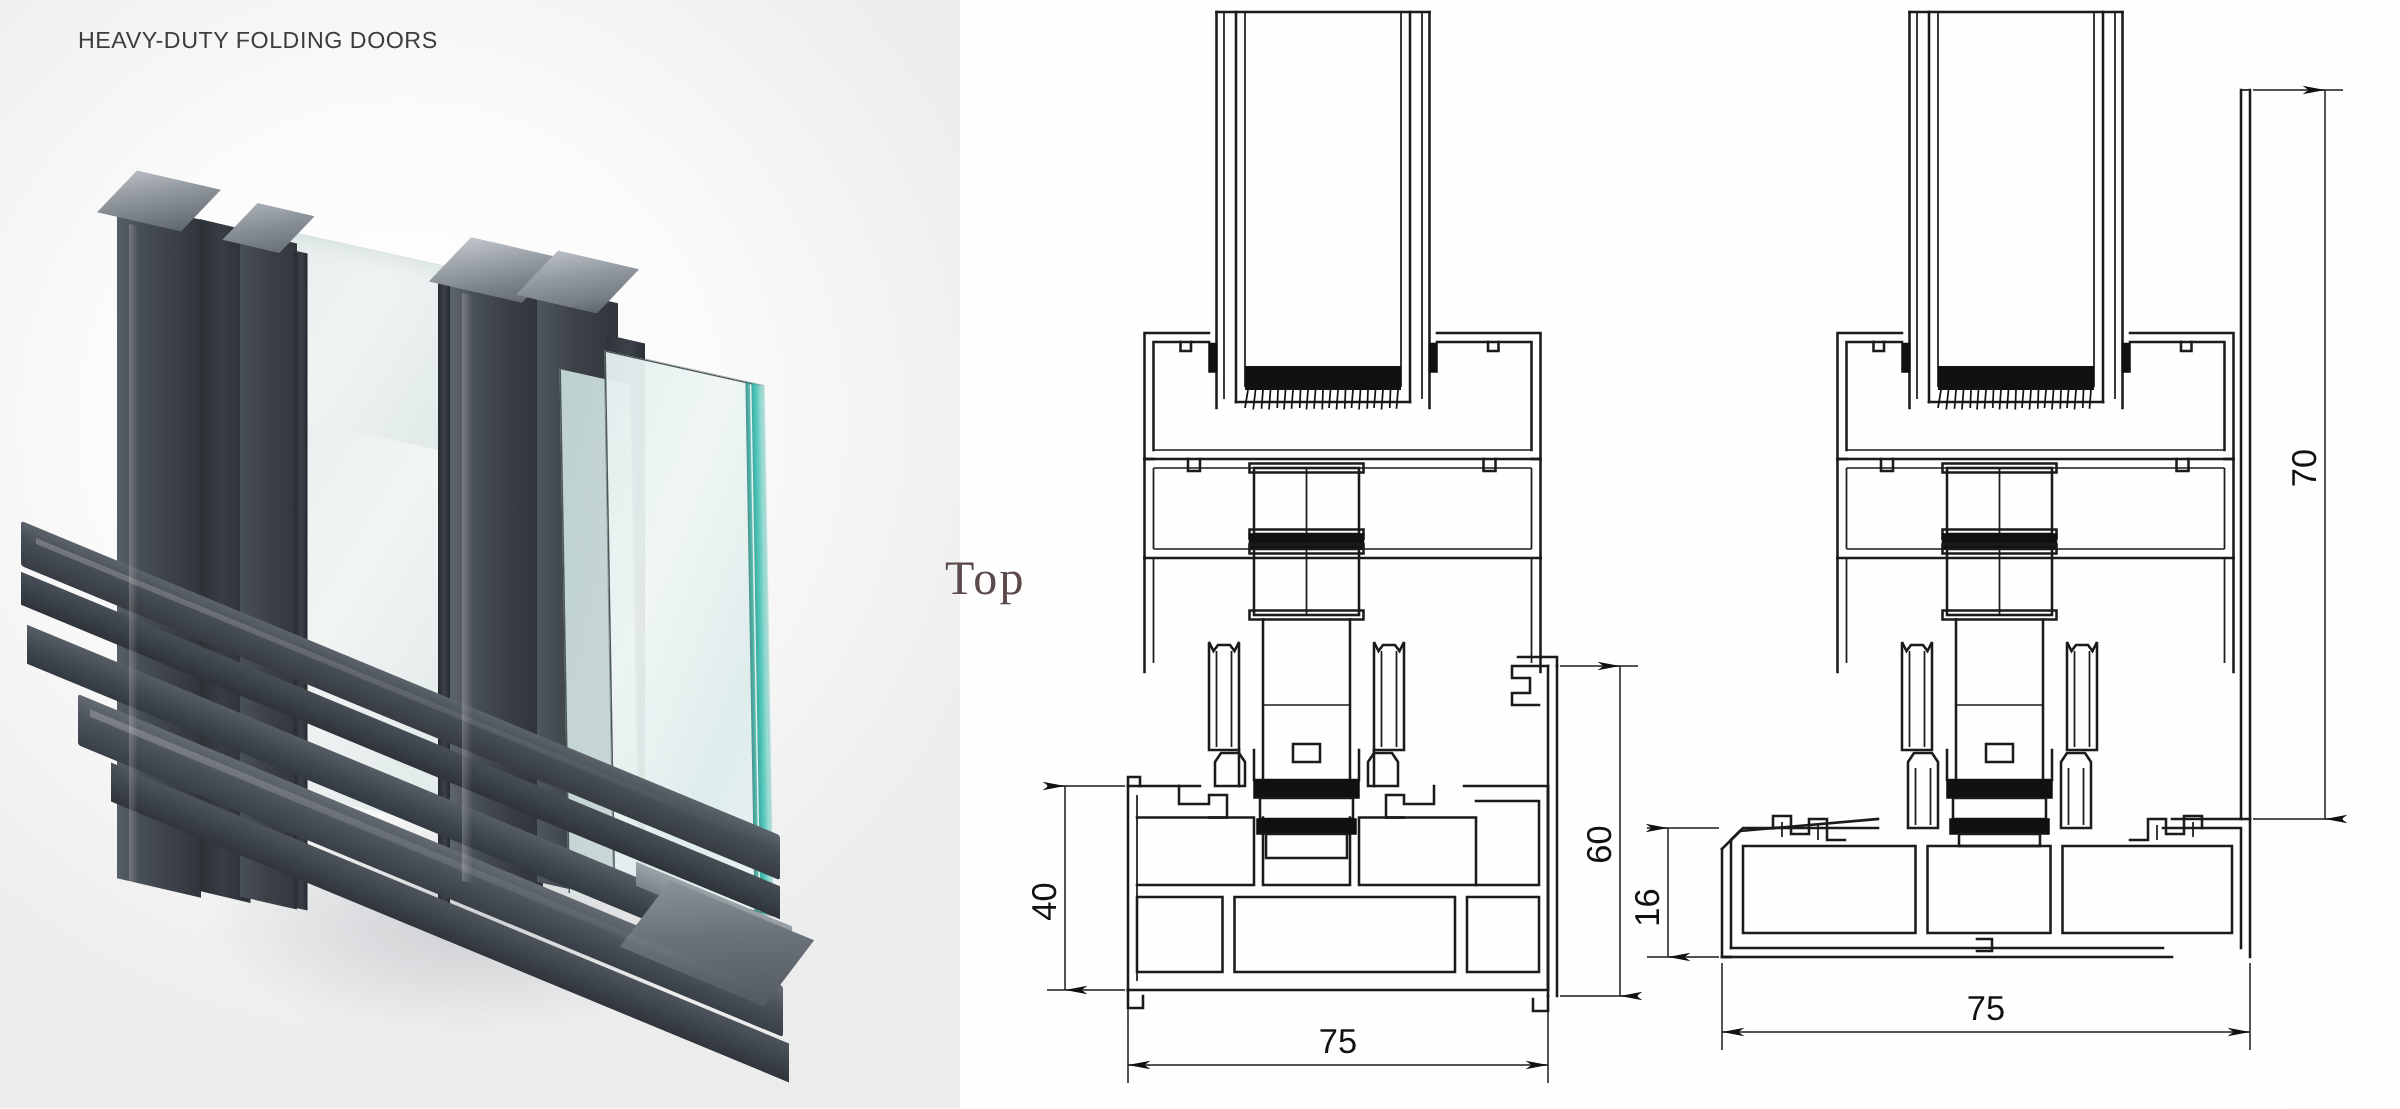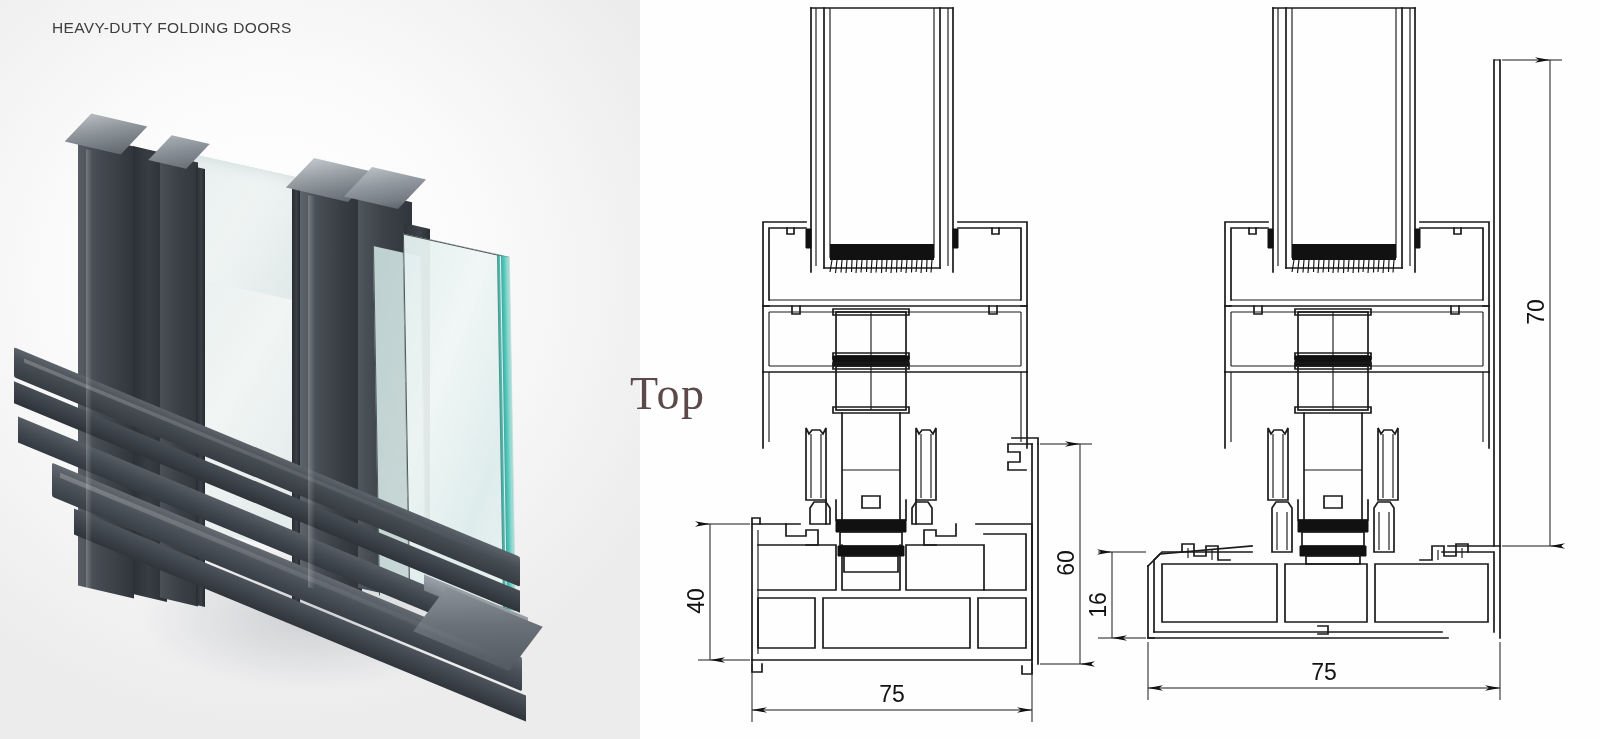--- a/index.html
+++ b/index.html
@@ -179,21 +179,21 @@
   
   .streak{position:absolute;background:linear-gradient(90deg,rgba(255,255,255,.22),rgba(255,255,255,0));}
 
   
   #drawing-panel{
     position:absolute;left:640px;top:0;width:960px;height:739px;background:#fefefe;
   }
   .cad-label{
     position:absolute;
     font-family:"Liberation Serif",serif;
-    font-size:46px;color:#5c4a4a;letter-spacing:1.5px;
+    font-size:32px;color:#5c4a4a;letter-spacing:1.5px;
     white-space:nowrap;
   }
   #label-top{left:-10px;top:367px;}
   #label-bottom{left:364px;top:367px;}
 
   svg.cad{position:absolute;left:0;top:0;width:960px;height:739px;overflow:visible;}
   .ln{fill:none;stroke:#1b1b1b;stroke-width:1.7;stroke-linejoin:miter;stroke-linecap:square;}
   .ln-t{fill:none;stroke:#1b1b1b;stroke-width:1.15;}
   .ln-f{fill:#111;stroke:#111;stroke-width:1;}
   .dim{fill:none;stroke:#1b1b1b;stroke-width:1.0;}

